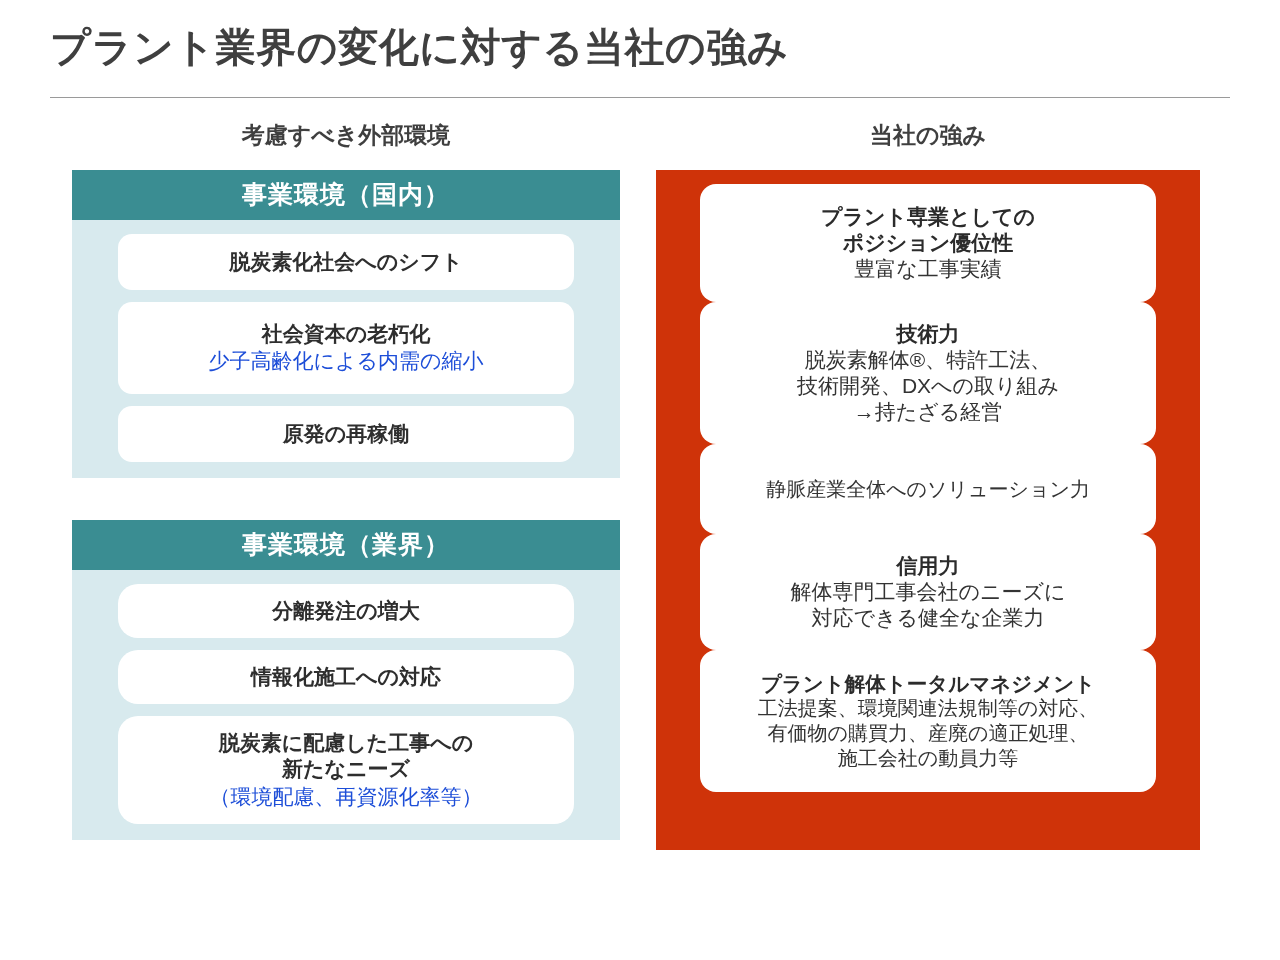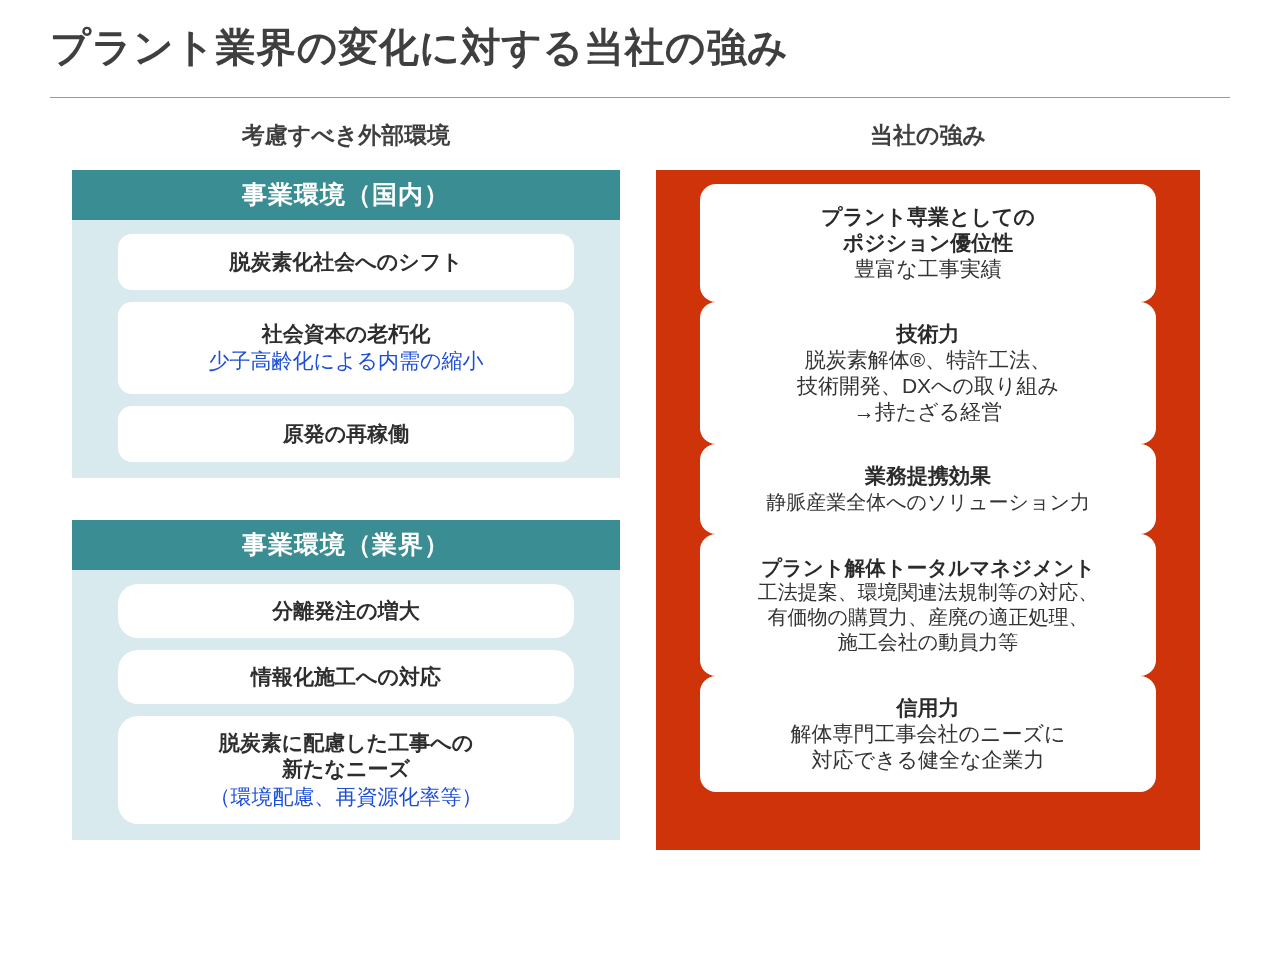--- a/index.html
+++ b/index.html
@@ -150,35 +150,34 @@
     </div>
 
     <div class="s-card" style="min-height:142px;">
       <div class="hl">技術力</div>
       <div class="sub">脱炭素解体®、特許工法、</div>
       <div class="sub">技術開発、DXへの取り組み</div>
       <div class="sub">→持たざる経営</div>
     </div>
 
     <div class="s-card" style="min-height:90px;">
-      <div class="hl">業務提携効果</div>
       <div class="sub sm">静脈産業全体へのソリューション力</div>
+    </div>
+
+    <div class="s-card" style="min-height:116px;">
+      <div class="hl">信用力</div>
+      <div class="sub">解体専門工事会社のニーズに</div>
+      <div class="sub">対応できる健全な企業力</div>
     </div>
 
     <div class="s-card" style="min-height:142px;">
       <div class="hl wide">プラント解体トータルマネジメント</div>
       <div class="sub sm">工法提案、環境関連法規制等の対応、</div>
       <div class="sub sm">有価物の購買力、産廃の適正処理、</div>
       <div class="sub sm">施工会社の動員力等</div>
-    </div>
-
-    <div class="s-card" style="min-height:116px;">
-      <div class="hl">信用力</div>
-      <div class="sub">解体専門工事会社のニーズに</div>
-      <div class="sub">対応できる健全な企業力</div>
     </div>
 
   </div>
 
   <div class="footer">
 
     
 
     
     

